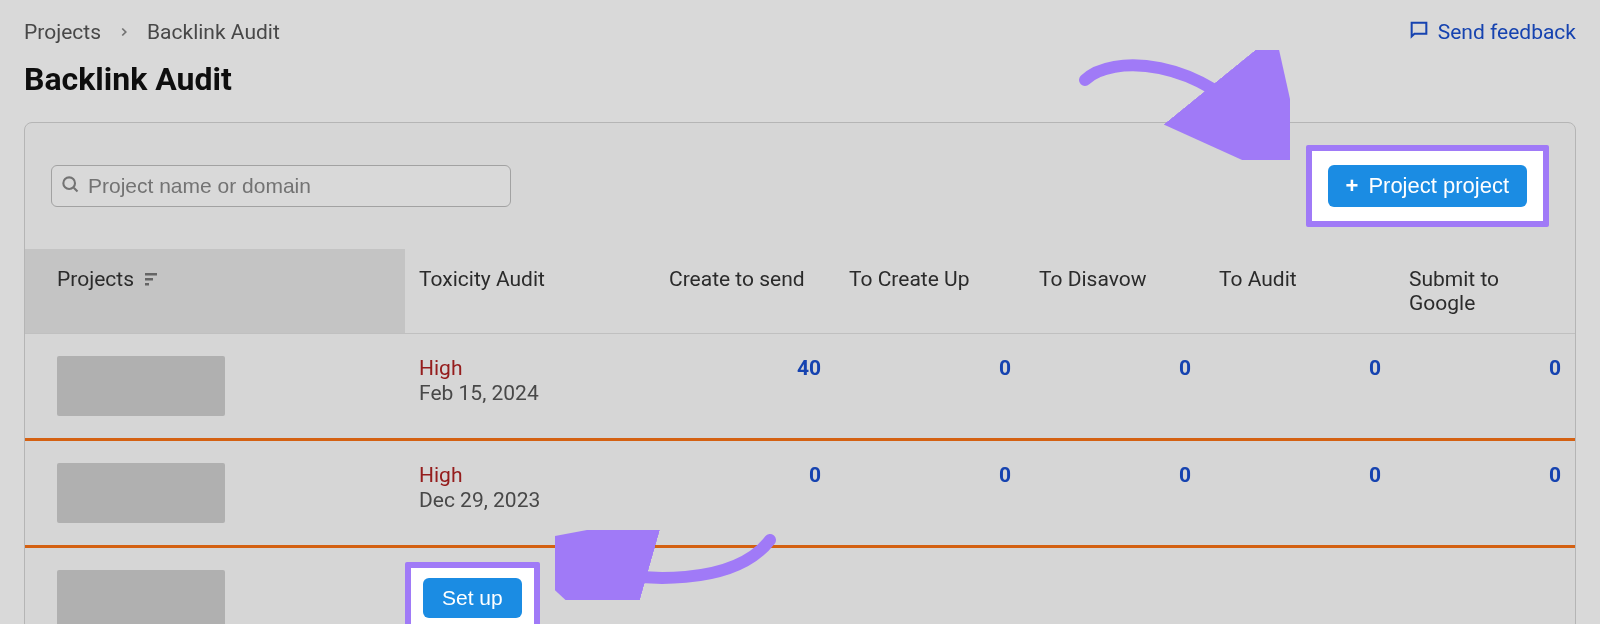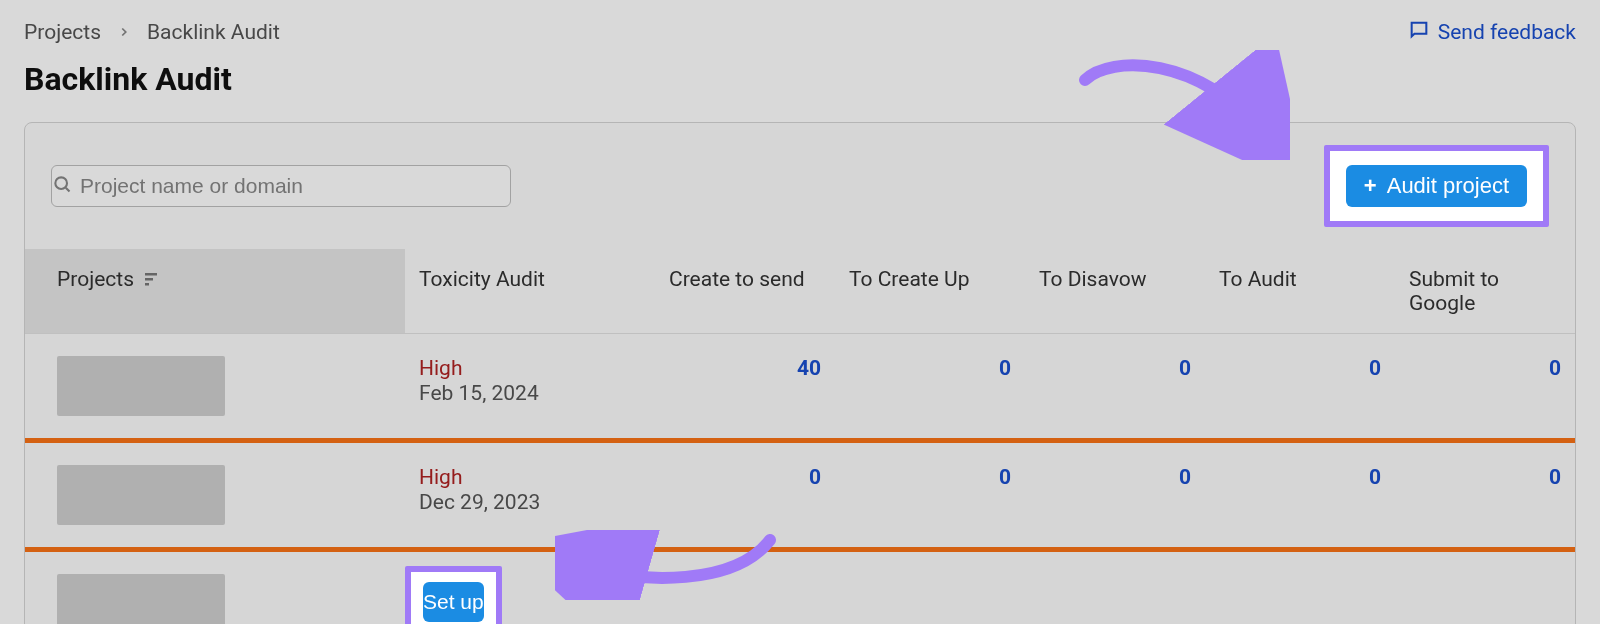--- a/index.html
+++ b/index.html
@@ -67,21 +67,21 @@
     align-items: center;
     justify-content: space-between;
     padding: 22px 26px;
   }
   .search-wrap {
     display: flex;
     align-items: center;
     gap: 8px;
     border: 1px solid #bfbfbf;
     border-radius: 6px;
-    padding: 8px 0;
+    padding: 8px 8px;
     width: 460px;
     background: #fff;
     color: #888;
   }
   .search-wrap svg { width: 20px; height: 20px; color:#888; }
   .search-input {
     border: none;
     outline: none;
     font-size: 21px;
     width: 100%;
@@ -127,21 +127,21 @@
     padding: 18px 14px;
     border-bottom: 1px solid #e2e2e2;
     vertical-align: top;
   }
   table.data thead th.projects-col {
     background: #e7e7e7;
     padding-left: 32px;
   }
   table.data tbody td {
     padding: 22px 14px;
-    border-bottom: 5px solid #f97316;
+    border-bottom: 3px solid #f97316;
     vertical-align: top;
   }
   .proj-thumb {
     width: 168px;
     height: 60px;
     background: #cfcfcf;
     border-radius: 2px;
   }
   .tox-level { color: #b02323; font-size: 21px; }
   .tox-date { color: #555; font-size: 21px; margin-top: 1px; }
@@ -152,21 +152,21 @@
   .setup-wrap {
     position: relative;
     z-index: 10;
     display: inline-block;
   }
   .setup-btn {
     background: #1b8ce3;
     color: #fff;
     border: none;
     border-radius: 6px;
-    padding: 8px 0;
+    padding: 8px 19px;
     font-size: 21px;
     font-weight: 500;
     cursor: pointer;
   }
   .sort-icon { display:inline-block; margin-left:6px; color:#777; }
   .sort-icon svg { width:16px; height:14px; vertical-align: middle; }
   
   .arrow {
     position: absolute;
     z-index: 20;
@@ -207,21 +207,21 @@
             <circle cx="11" cy="11" r="7"></circle>
             <line x1="21" y1="21" x2="16.5" y2="16.5"></line>
           </svg>
       </span>
       <input class="search-input" type="text" placeholder="Project name or domain" style="">
     </div>
     <div class="create-project-wrap">
       <div class="highlight-box">
         <button class="create-btn">
           <span class="plus">+</span>
-          <span>Audit project</span>
+          <span>Project project</span>
         </button>
       </div>
     </div>
   </div>
 
   <table class="data">
     <colgroup>
       <col style="width:380px">
       <col style="width:250px">
       <col style="width:180px">

